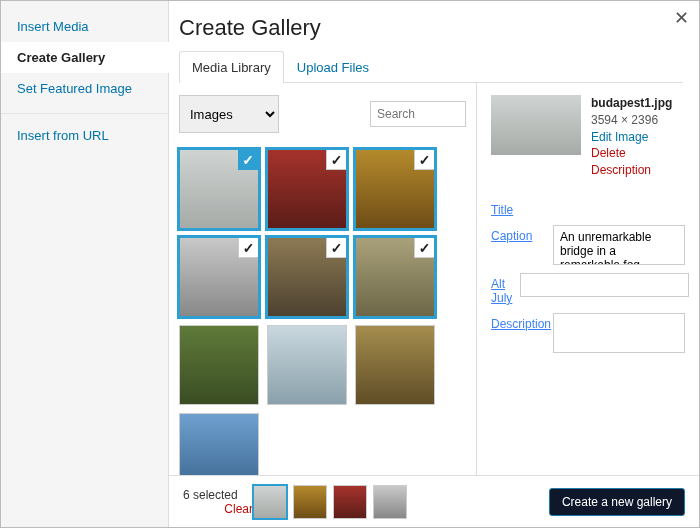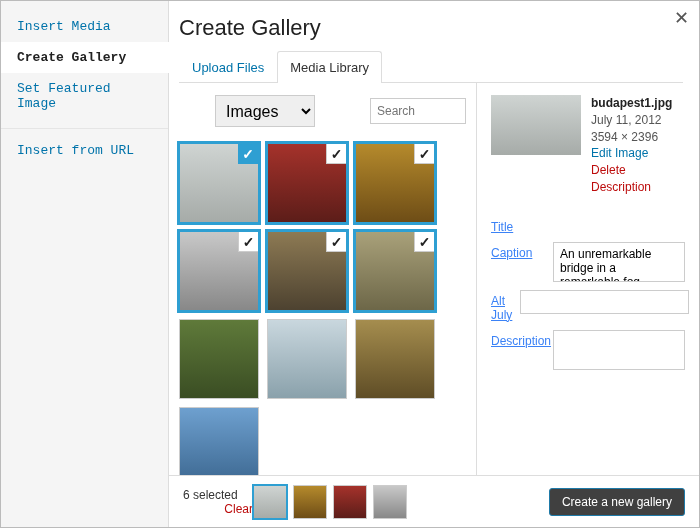--- a/index.html
+++ b/index.html
@@ -1,33 +1,33 @@
 <!DOCTYPE html>
 <html><head>
 <meta charset="utf-8">
 <style>
   * { box-sizing: border-box; margin: 0; padding: 0; }
   body { font-family: -apple-system, "Segoe UI", Helvetica, Arial, sans-serif; font-size: 13px; color: #333; background: #fff; width: 700px; height: 528px; overflow: hidden; border: 1px solid #bbb; }
   .modal { display: flex; flex-direction: column; height: 100%; }
   .main { flex: 1; display: flex; overflow: hidden; }
   .sidebar { width: 168px; background: #f5f5f5; border-right: 1px solid #ddd; padding-top: 10px; }
-  .sidebar-item { padding: 8px 16px; color: #0073aa; cursor: pointer; font-size: 13px; font-family: Liberation Mono, monospace; }
+  .sidebar-item { padding: 8px 16px; color: #0073aa; cursor: pointer; font-size: 13px; }
   .sidebar-item.active { color: #222; font-weight: 600; background: #fff; border-right: 2px solid #fff; margin-right: -1px; }
   .sidebar-sep { height: 10px; border-bottom: 1px solid #e5e5e5; margin-bottom: 6px; }
   .content { flex: 1; display: flex; flex-direction: column; overflow: hidden; position: relative; }
   .close-x { position: absolute; top: 6px; right: 10px; font-size: 18px; color: #555; cursor: pointer; }
   .hdr { padding: 14px 16px 0 10px; }
   .hdr h1 { font-size: 22px; font-weight: 400; color: #222; margin-bottom: 10px; }
   .tabs { display: flex; border-bottom: 1px solid #ddd; }
   .tab { padding: 8px 12px; color: #0073aa; cursor: pointer; font-size: 13px; border: 1px solid transparent; border-bottom: none; margin-bottom: -1px; }
   .tab.active { color: #333; border-color: #ddd; background: #fff; border-top-left-radius: 3px; border-top-right-radius: 3px; }
   .workspace { flex: 1; display: flex; overflow: hidden; }
   .grid-area { flex: 1; border-right: 1px solid #ddd; overflow-y: auto; }
   .filters { display: flex; gap: 18px; padding: 12px 10px 12px 10px; align-items: center; justify-content: space-between; }
-  .type-select { width: 100px; height: 32px; border: 1px solid #ccc; font-size: 16px; padding: 2px 6px; margin-left: 36px; }
+  .type-select { width: 100px; height: 38px; border: 1px solid #ccc; font-size: 13px; padding: 2px 6px; }
   .search { width: 96px; height: 26px; border: 1px solid #ccc; font-size: 12px; padding: 2px 6px; }
   .grid { display: flex; flex-wrap: wrap; gap: 8px; padding: 4px 10px 12px 10px; }
   .thumb { width: 80px; height: 80px; border: 1px solid #ccc; position: relative; background: #e8e8e8; display: flex; align-items: center; justify-content: center; overflow: hidden; }
   .thumb.sel { outline: 3px solid #2e9fd2; outline-offset: -1px; }
   .thumb .chk { position: absolute; top: 0; right: 0; width: 20px; height: 20px; display: flex; align-items: center; justify-content: center; font-size: 14px; font-weight: bold; }
   .thumb.sel.primary .chk { background: #2e9fd2; color: #fff; }
   .thumb.sel:not(.primary) .chk { background: #fff; color: #222; border-left: 1px solid #ccc; border-bottom: 1px solid #ccc; }
   .details { width: 222px; padding: 12px 14px 8px 14px; overflow-y: auto; background: #fff; font-size: 12px; color: #555; }
   .details h2 { font-size: 11px; font-weight: 700; letter-spacing: 0.5px; color: #666; text-transform: uppercase; border-bottom: 1px solid #ddd; padding-bottom: 8px; margin-bottom: 10px; }
   .att-head { display: flex; gap: 10px; margin-bottom: 8px; }
@@ -41,21 +41,21 @@
   .field input, .field textarea { flex: 1; border: 1px solid #ccc; font-size: 12px; padding: 4px 6px; font-family: inherit; resize: none; }
   .field input { height: 24px; }
   .field textarea { height: 40px; }
   .footer { height: 52px; border-top: 1px solid #ddd; display: flex; align-items: center; padding: 0 14px; background: #fff; }
   .sel-info { width: 70px; font-size: 12px; }
   .sel-info .cnt { color: #333; }
   .sel-info .clr { color: #bc0b0b; cursor: pointer; text-align: right; }
   .strip { display: flex; gap: 6px; flex: 1; align-items: center; }
   .strip .mini { width: 34px; height: 34px; border: 1px solid #ccc; overflow:hidden; display:flex; align-items:center; justify-content:center; }
   .strip .mini.first { outline: 2px solid #2e9fd2; outline-offset: -1px; }
-  .create-btn { background: #404040; color: #fff; border: 1px solid #1e7aa8; padding: 6px 12px; border-radius: 3px; cursor: pointer; font-size: 12px; }
+  .create-btn { background: #0f172a; color: #fff; border: 1px solid #1e7aa8; padding: 6px 12px; border-radius: 3px; cursor: pointer; font-size: 12px; }
   
   .img-bridge { background: linear-gradient(#cfd4d2,#a6aba8); }
   .img-woman { background: linear-gradient(#a5322b,#5c1d19); }
   .img-gold { background: linear-gradient(#b58a2c,#6e4d16); }
   .img-bike { background: linear-gradient(#c8c8c8,#888); }
   .img-cath { background: linear-gradient(#8d7a54,#4d4230); }
   .img-city { background: linear-gradient(#a9a17a,#6d6748); }
   .img-camp { background: linear-gradient(#5f7a3a,#3a4d23); }
   .img-ship { background: linear-gradient(#c9d7de,#8aa1ab); }
   .img-buff { background: linear-gradient(#a58d4e,#5f4d26); }
@@ -71,22 +71,22 @@
         <div class="sidebar-item active">Create Gallery</div>
         <div class="sidebar-item">Set Featured Image</div>
         <div class="sidebar-sep"></div>
         <div class="sidebar-item">Insert from URL</div>
       </div>
     <div class="content">
       <div class="close-x">✕</div>
       <div class="hdr">
         <h1>Create Gallery</h1>
         <div class="tabs" id="tabs">
+            <div class="tab active">Media Library</div>
             <div class="tab">Upload Files</div>
-            <div class="tab active">Media Library</div>
           </div>
       </div>
       <div class="workspace">
         <div class="grid-area">
           <div class="filters">
             <select class="type-select">
               <option>Images</option>
             </select>
             <input class="search" placeholder="Search" style="">
           </div>
@@ -113,21 +113,20 @@
               <div class="thumb img-ship"></div>
               <div class="thumb img-buff"></div>
               <div class="thumb img-eiff"></div>
             </div>
         </div>
         <div class="details">
           <div class="att-head">
             <div class="att-thumb img-bridge"></div>
             <div class="att-meta">
               <div class="fn">budapest1.jpg</div>
-              <div>July 11, 2012</div>
               <div>3594 × 2396</div>
               <div class="link">Edit Image</div>
               <div class="del">Delete Description</div>
             </div>
           </div>
           <div style="height:12px"></div>
           <div class="field">
             <label>Title</label>
           </div>
           <div class="field">

